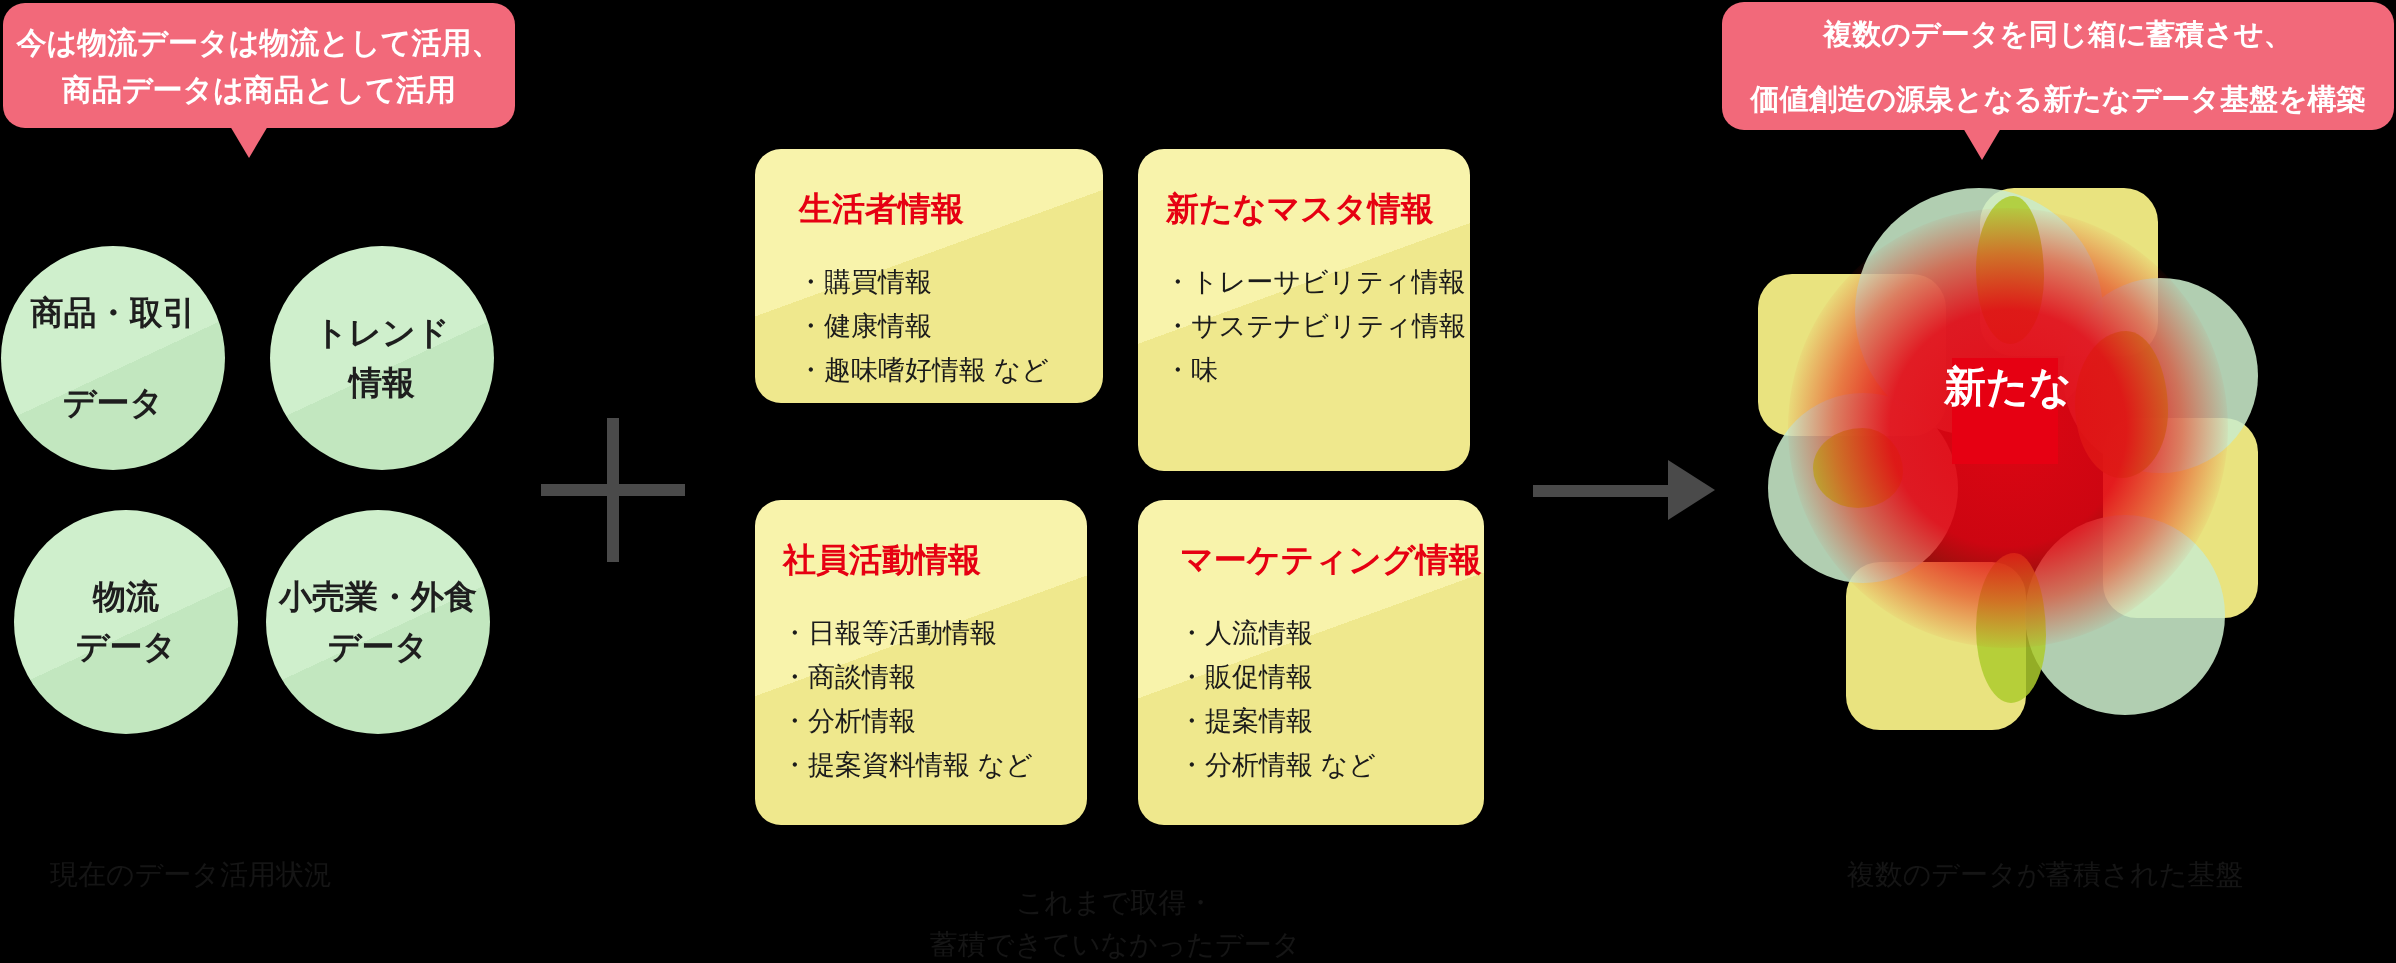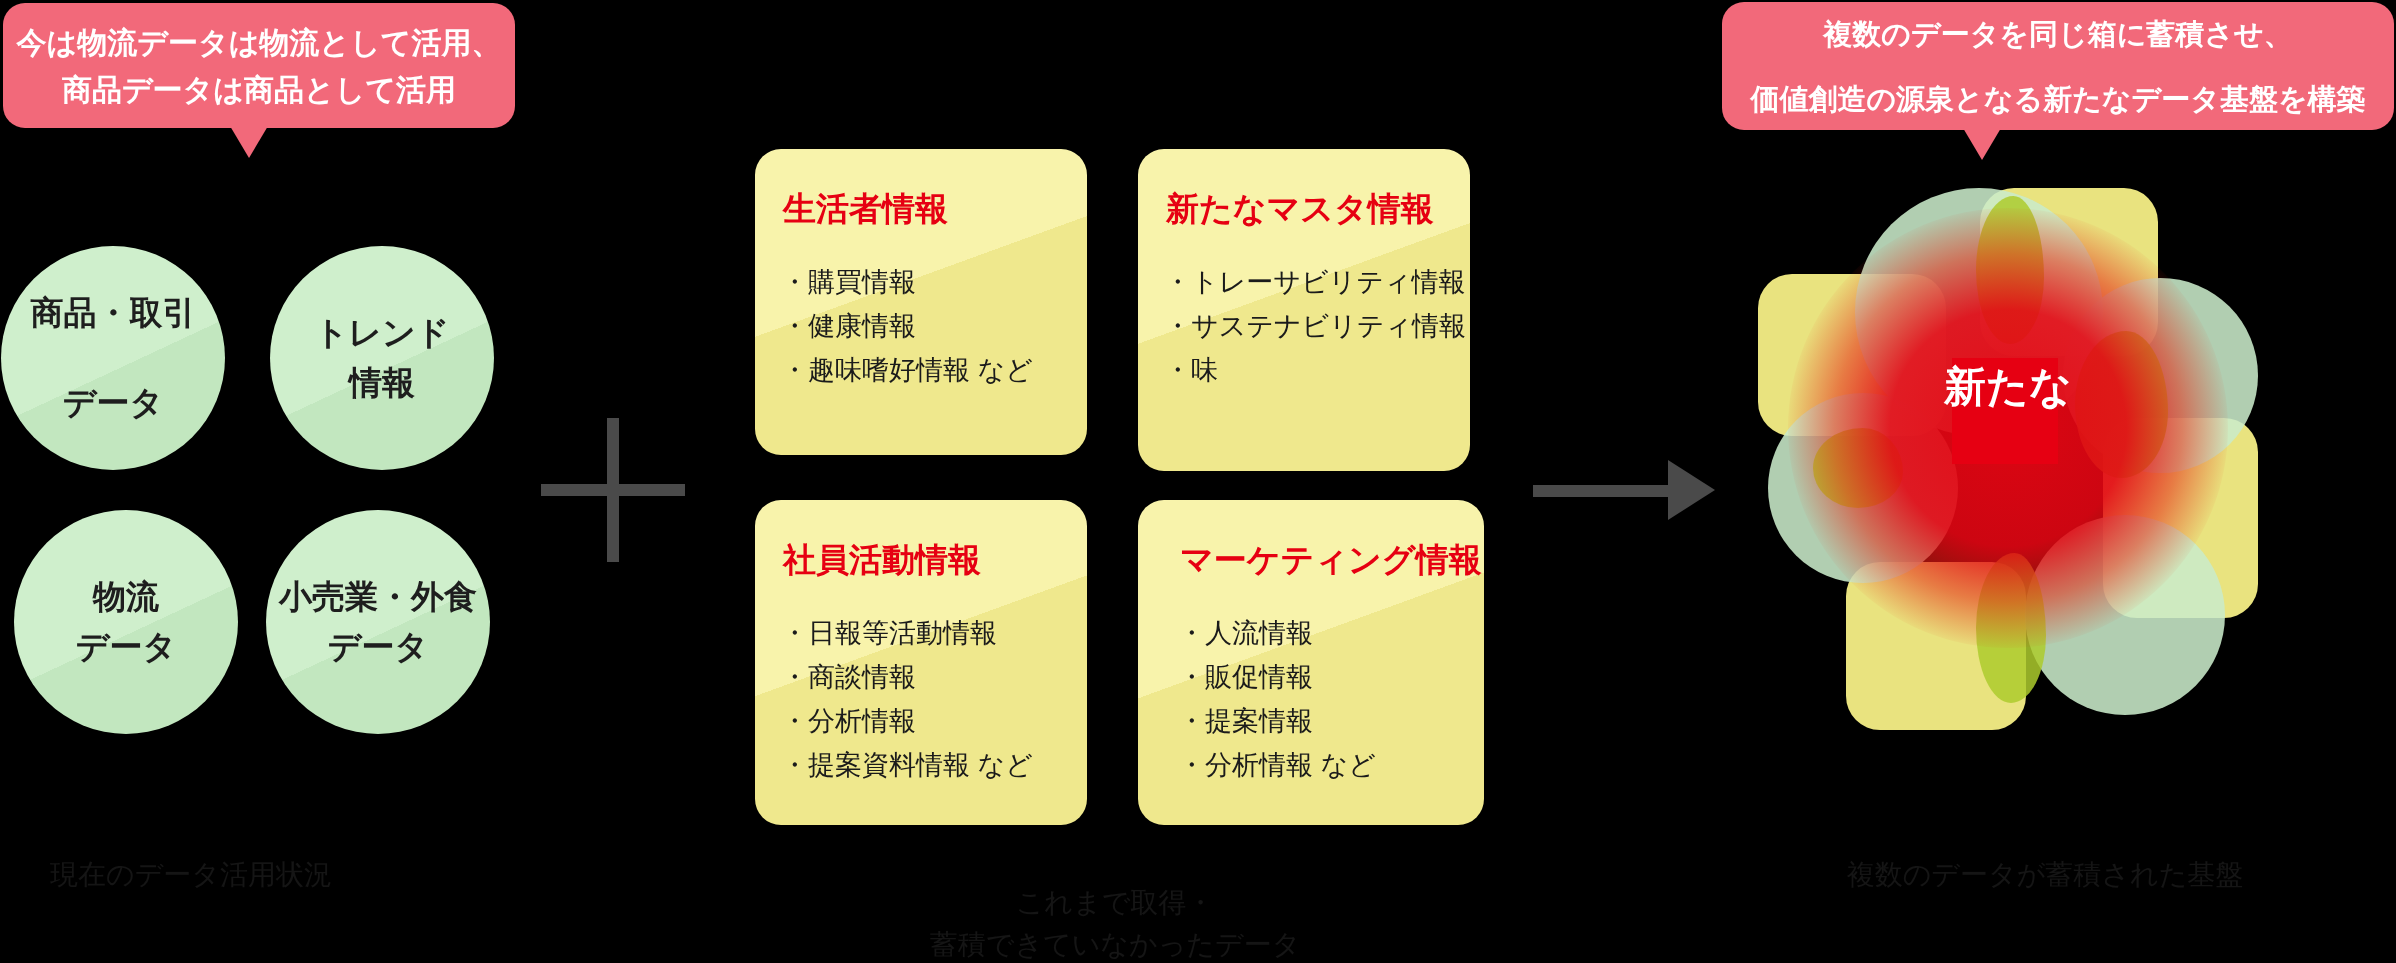--- a/index.html
+++ b/index.html
@@ -79,21 +79,21 @@
     <div>データ</div>
   </div>
 
   <div class="caption" style="left:41px;top:856px;width:300px;">現在のデータ活用状況</div>
 
   <div>
     <div class="bar" style="left:541px;top:484px;width:144px;height:12px;"></div>
     <div class="bar" style="left:607px;top:418px;width:12px;height:144px;"></div>
   </div>
 
-  <div class="ybox" style="left:755px;top:149px;height:306px;">
+  <div class="ybox" style="left:755px;top:149px;height:254px;padding-left:16px;">
     <div class="title">生活者情報</div>
     <div class="items">
       <div class="item">・購買情報</div>
       <div class="item">・健康情報</div>
       <div class="item">・趣味嗜好情報 など</div>
     </div>
   </div>
   <div class="ybox" style="left:1138px;top:149px;height:322px;">
     <div class="title">新たなマスタ情報</div>
     <div class="items">

